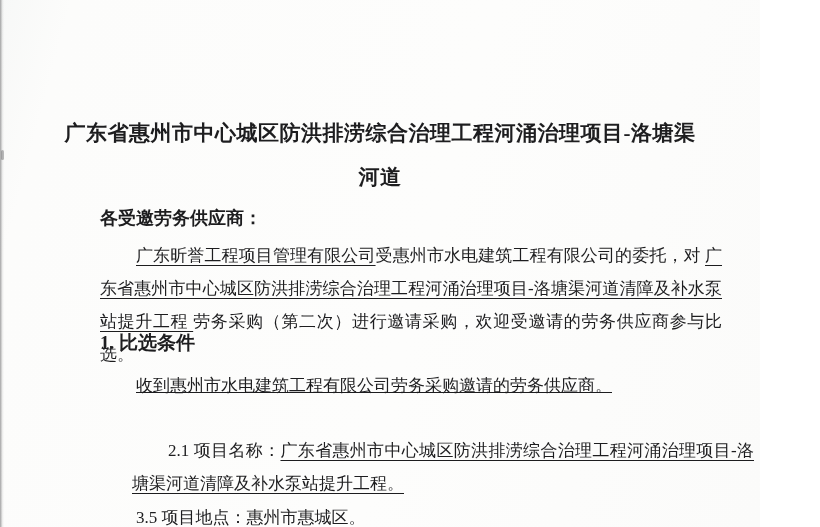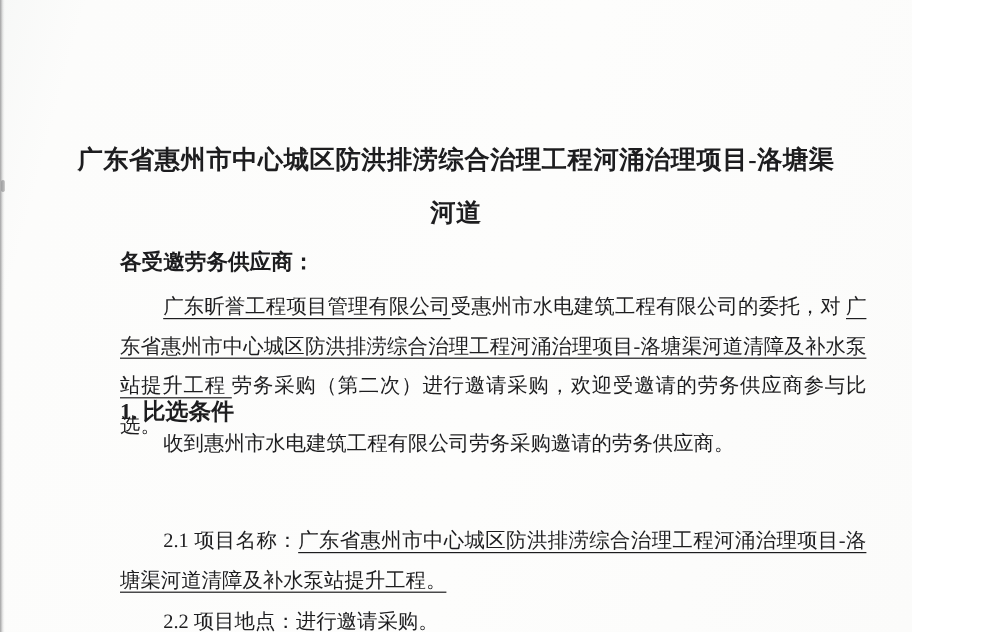--- a/index.html
+++ b/index.html
@@ -44,23 +44,23 @@
     font-size: 17px; line-height: 33px;
     text-align: justify;
   }
   .intro   { top: 239px; }
   .indent  { text-indent: 36px; }
   .heading {
     position: absolute; left: 100px; margin: 0;
     font-size: 19px; font-weight: 700;
   }
   .h-sec1 { top: 330px; }
-  .sec1-body { top: 353px; }
+  .sec1-body { top: 369px; text-decoration: underline; }
   .h-sec2 { top: 397px; }
-  .item21 { top: 434px; }
+  .item21 { top: 434px; margin-left: 32px; }
   .item22 { top: 501px; }
   .u {
     text-decoration: underline;
     text-underline-offset: 4px;
     text-decoration-thickness: 1px;
   }
 </style>
 </head>
 <body>
 
@@ -77,15 +77,15 @@
 
   <p class="para intro indent"><span class="u">广东昕誉工程项目管理有限公司</span><span>受惠州市水电建筑工程有限公司的委托，对 </span><span class="u">广东省惠州市中心城区防洪排涝综合治理工程河涌治理项目-洛塘渠河道清障及补水泵站提升工程 </span><span>劳务采购（第二次）进行邀请采购，欢迎受邀请的劳务供应商参与比选。</span></p>
 
   <h2 class="heading h-sec1">1. 比选条件</h2>
 
   <p class="para sec1-body indent">收到惠州市水电建筑工程有限公司劳务采购邀请的劳务供应商。</p>
 
 
   <p class="para item21 indent"><span>2.1 项目名称：</span><span class="u">广东省惠州市中心城区防洪排涝综合治理工程河涌治理项目-洛塘渠河道清障及补水泵站提升工程。</span></p>
 
-  <p class="para item22 indent"><span>2.2 项目地点：</span><span class="u">进行邀请采购</span><span>。</span></p>
+  <p class="para item22 indent"><span>3.5 项目地点：</span><span class="u">惠州市惠城区</span><span>。</span></p>
 
 </div>
 
 </body></html>

